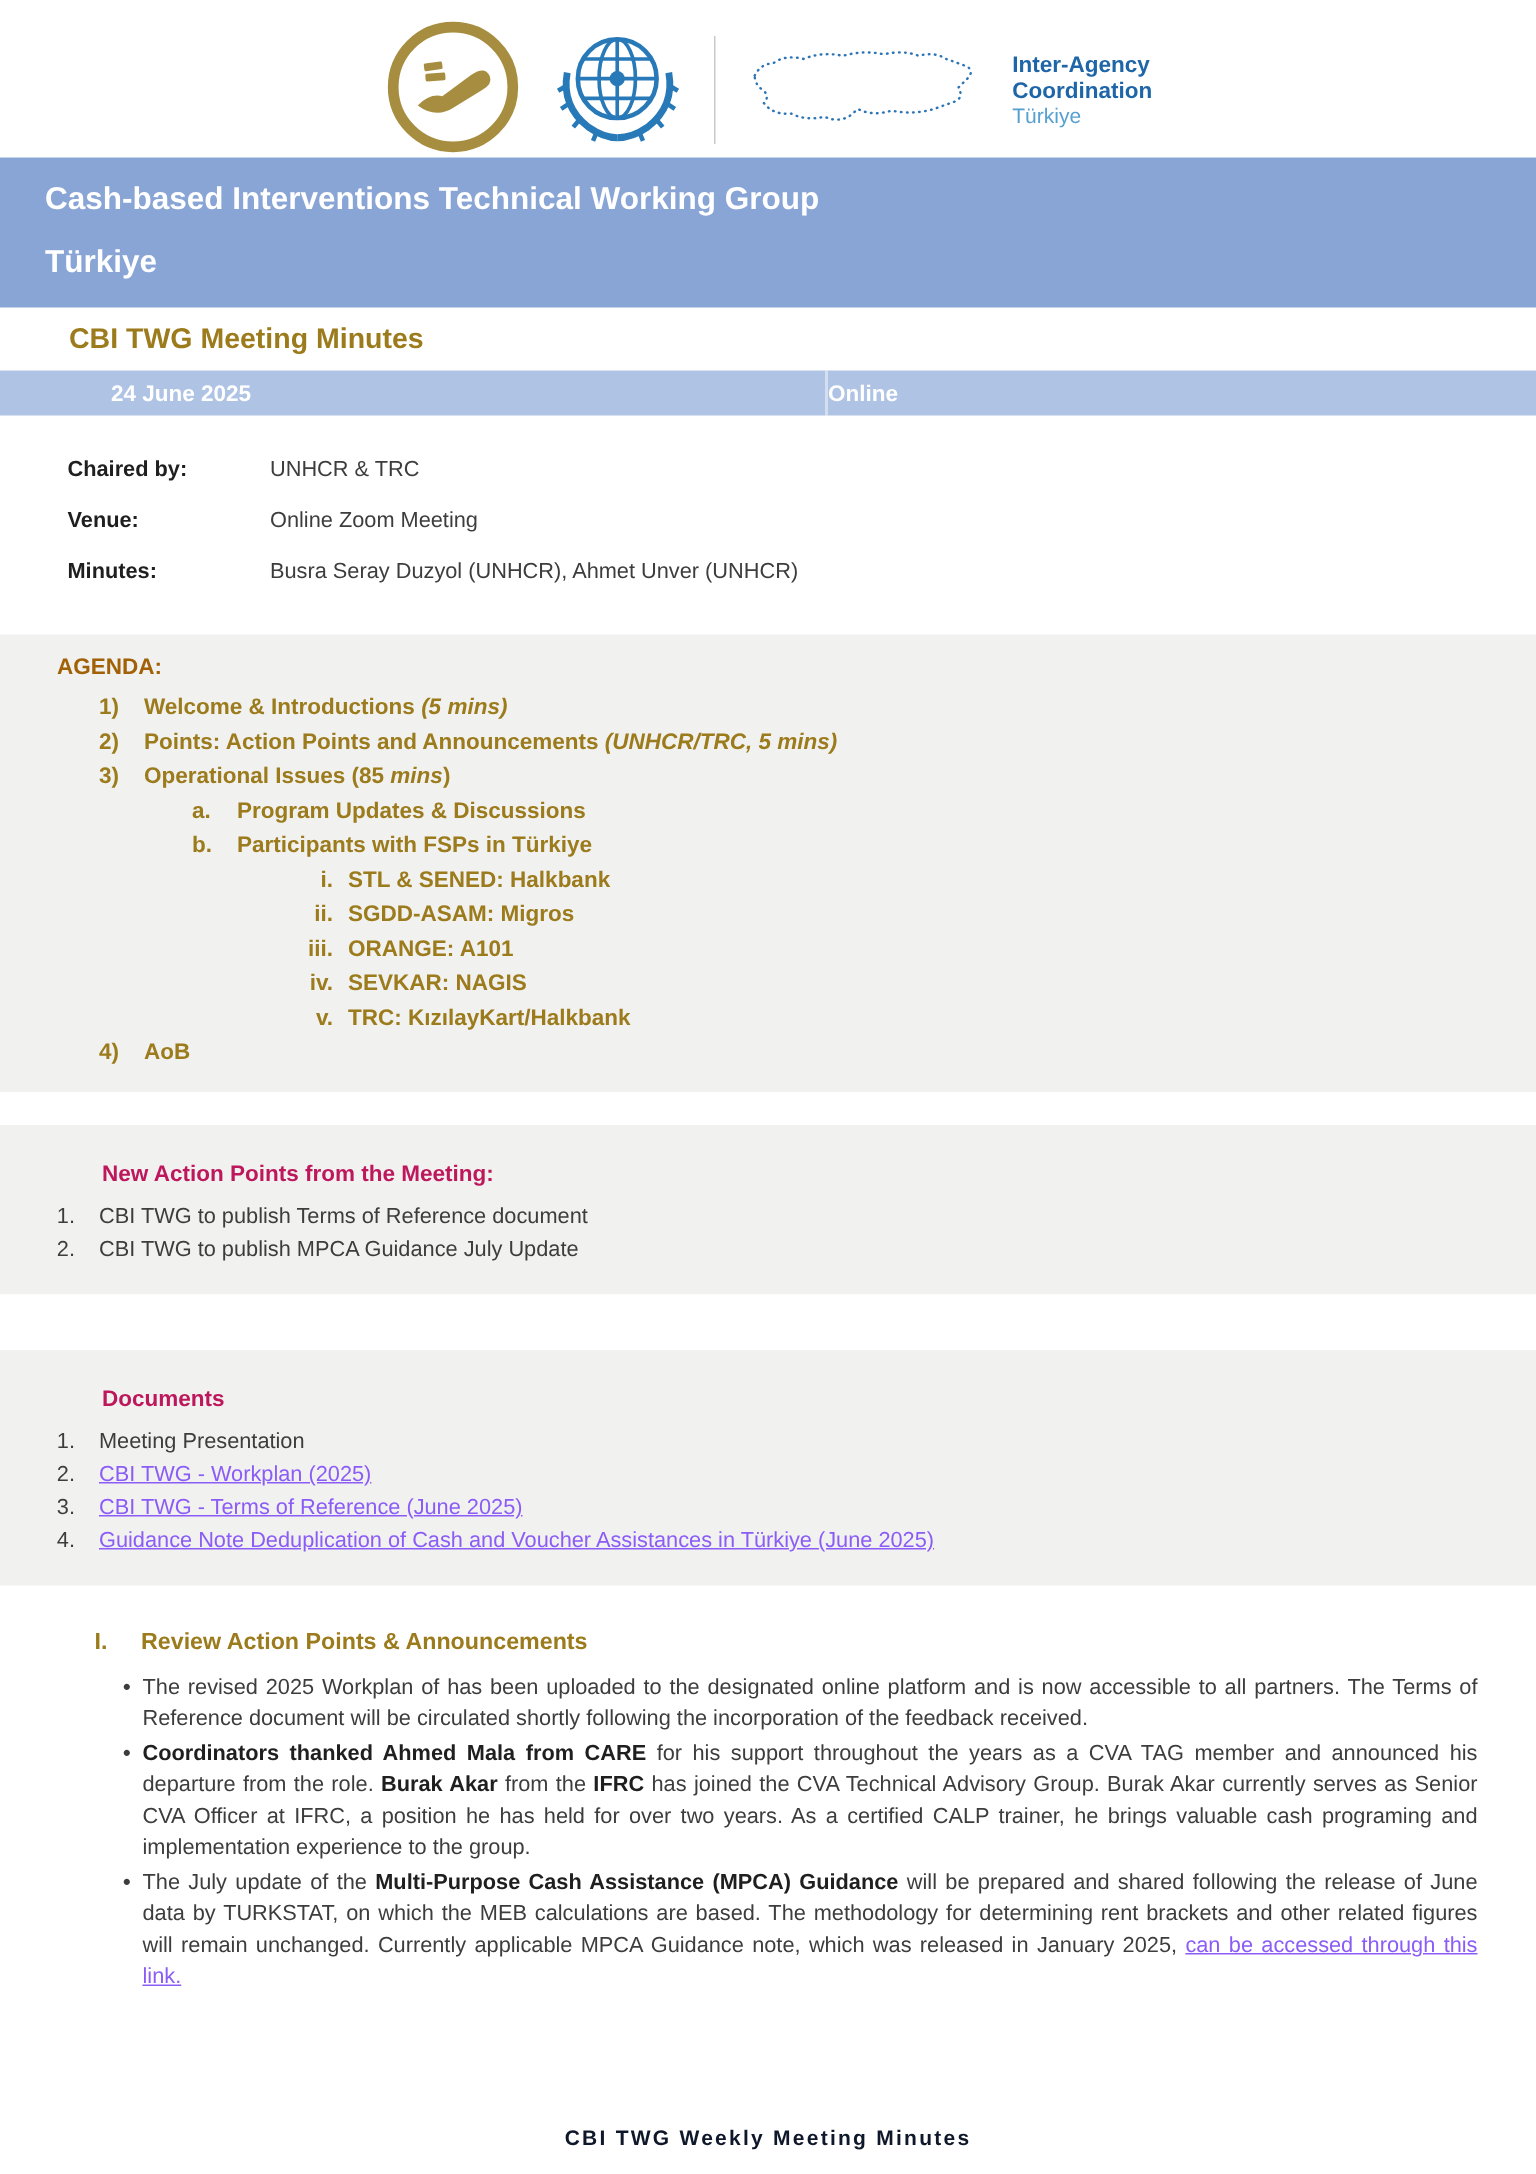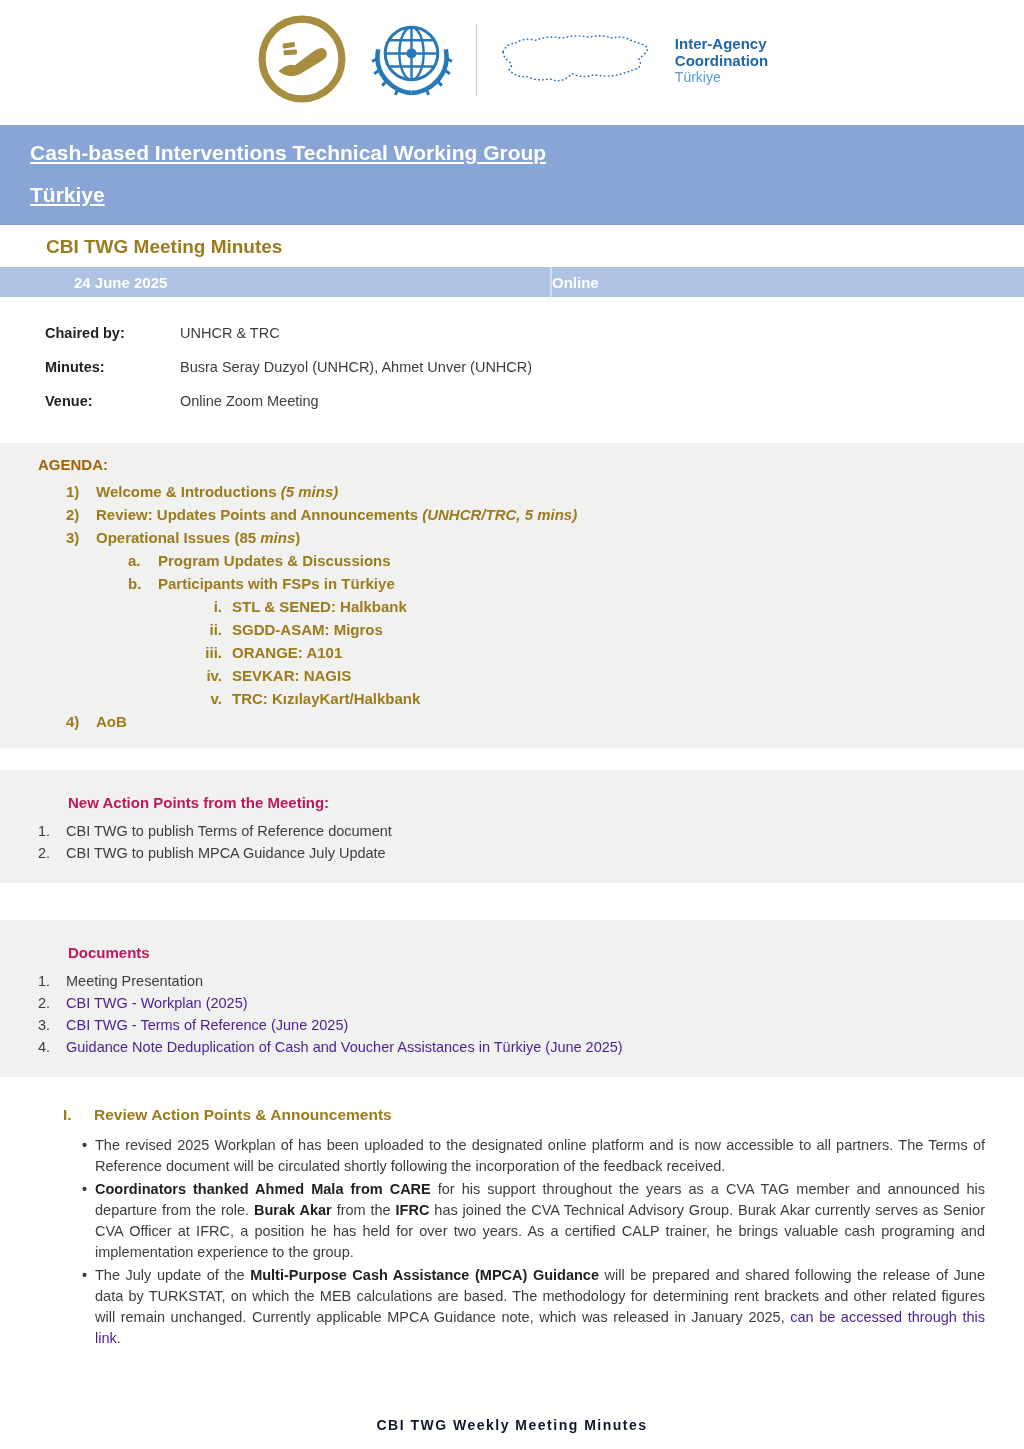--- a/index.html
+++ b/index.html
@@ -8,21 +8,21 @@
     width:1024px; height:1449px; position:relative; background:#ffffff;
     font-family:"Liberation Sans", sans-serif; color:#3d3d3d; font-size:14.5px;
   }
   
   .logo-row { display:flex; align-items:center; justify-content:center; gap:16px; padding-top:16px; height:104px; }
   .logo-divider { width:1px; height:72px; background:#c9c9c9; }
   .org-text { line-height:17px; padding-left:4px; }
   .org-text .l1, .org-text .l2 { font-weight:bold; color:#1e66a8; font-size:15px; }
   .org-text .l3 { color:#57a0d2; font-size:14px; }
   
-  .band-dark { background:#89a5d5; color:#ffffff; margin-top:21px; padding:16px 28px 18px 30px;text-decoration:underline; }
+  .band-dark { background:#89a5d5; color:#ffffff; margin-top:1px; padding:16px 28px 18px 30px; }
   .band-dark .t1 { font-size:21px; font-weight:bold; margin-bottom:18px; }
   .band-dark .t2 { font-size:21px; font-weight:bold; }
   .subtitle-strip { padding:11px 30px 9px 46px; }
   .subtitle-strip .sub { color:#9c7b1c; font-size:19px; font-weight:bold; }
   .band-light { display:flex; background:#afc3e5; color:#ffffff; font-weight:bold; font-size:15px; height:30px; align-items:center; }
   .band-light .cell-left { flex:0 0 506px; padding-left:30px;margin-left:44px; }
   .band-light .cell-div { width:2px; align-self:stretch; background:rgba(255,255,255,0.45); }
   .band-light .cell-right { flex:1; padding-right:32px; }
   
   .meta { padding:26px 30px 10px 45px; }
@@ -41,21 +41,21 @@
   .ag-l3 { padding-left:158px; }
   .ag-l3 .num { flex:0 0 26px; text-align:right; margin-right:10px; }
   .ag-row em { font-style:italic; }
   .gap-sm { height:22px; background:#ffffff; }
   .gap-md { height:37px; background:#ffffff; }
   .box-list { padding:24px 30px 18px 0; }
   .box-heading { color:#be185d; font-weight:bold; font-size:15px; margin:0 0 10px 68px; }
   .num-row { display:flex; line-height:21px; margin-bottom:1px; }
   .num-row .n { flex:0 0 24px; margin-left:26px; text-align:right; margin-right:16px; }
   .num-row .v { flex:1; padding-right:40px; }
-  .link { color:#4c1d95; }
+  .link { color:#8b5cf6; text-decoration:underline; }
   .b { font-weight:bold; color:#1f1f1f; }
   
   .section-one { padding:29px 39px 0 63px; }
   .sec-head { display:flex; color:#9c7b1c; font-weight:bold; font-size:15.5px; }
   .sec-head .n { flex:0 0 31px; }
   .bullets { margin:11px 0 0 19px; padding:0; list-style:none; }
   .bullets li { position:relative; padding-left:13px; text-align:justify; line-height:21px; margin-bottom:2px; }
   .bullets li::before { content:"\2022"; position:absolute; left:0; top:0; font-weight:bold; }
   
   .page-footer { position:absolute; bottom:16px; left:0; width:100%; text-align:center;
@@ -114,39 +114,39 @@
   <div class="cell-div"></div>
   <div class="cell-right">Online</div>
 </div>
 
 <div class="meta">
   <div class="meta-row">
     <div class="meta-label">Chaired by:</div>
     <div class="meta-value">UNHCR &amp; TRC</div>
   </div>
   <div class="meta-row">
+    <div class="meta-label">Venue:</div>
+    <div class="meta-value">Online Zoom Meeting</div>
+  </div>
+  <div class="meta-row">
     <div class="meta-label">Minutes:</div>
     <div class="meta-value">Busra Seray Duzyol (UNHCR), Ahmet Unver (UNHCR)</div>
   </div>
-  <div class="meta-row">
-    <div class="meta-label">Venue:</div>
-    <div class="meta-value">Online Zoom Meeting</div>
-  </div>
 </div>
 
 <div class="graybox box-agenda">
   <div class="agenda-heading">AGENDA:</div>
 
   <div class="ag-row ag-l1">
     <span class="num">1)</span>
     <span class="txt"><span>Welcome &amp; Introductions </span><em>(5 mins)</em></span>
   </div>
   <div class="ag-row ag-l1">
     <span class="num">2)</span>
-    <span class="txt"><span>Review: Updates Points and Announcements </span><em>(UNHCR/TRC, 5 mins)</em></span>
+    <span class="txt"><span>Points: Action Points and Announcements </span><em>(UNHCR/TRC, 5 mins)</em></span>
   </div>
   <div class="ag-row ag-l1">
     <span class="num">3)</span>
     <span class="txt"><span>Operational Issues (85 </span><em>mins</em><span>)</span></span>
   </div>
   <div class="ag-row ag-l2">
     <span class="num">a.</span>
     <span class="txt">Program Updates &amp; Discussions</span>
   </div>
   <div class="ag-row ag-l2">

